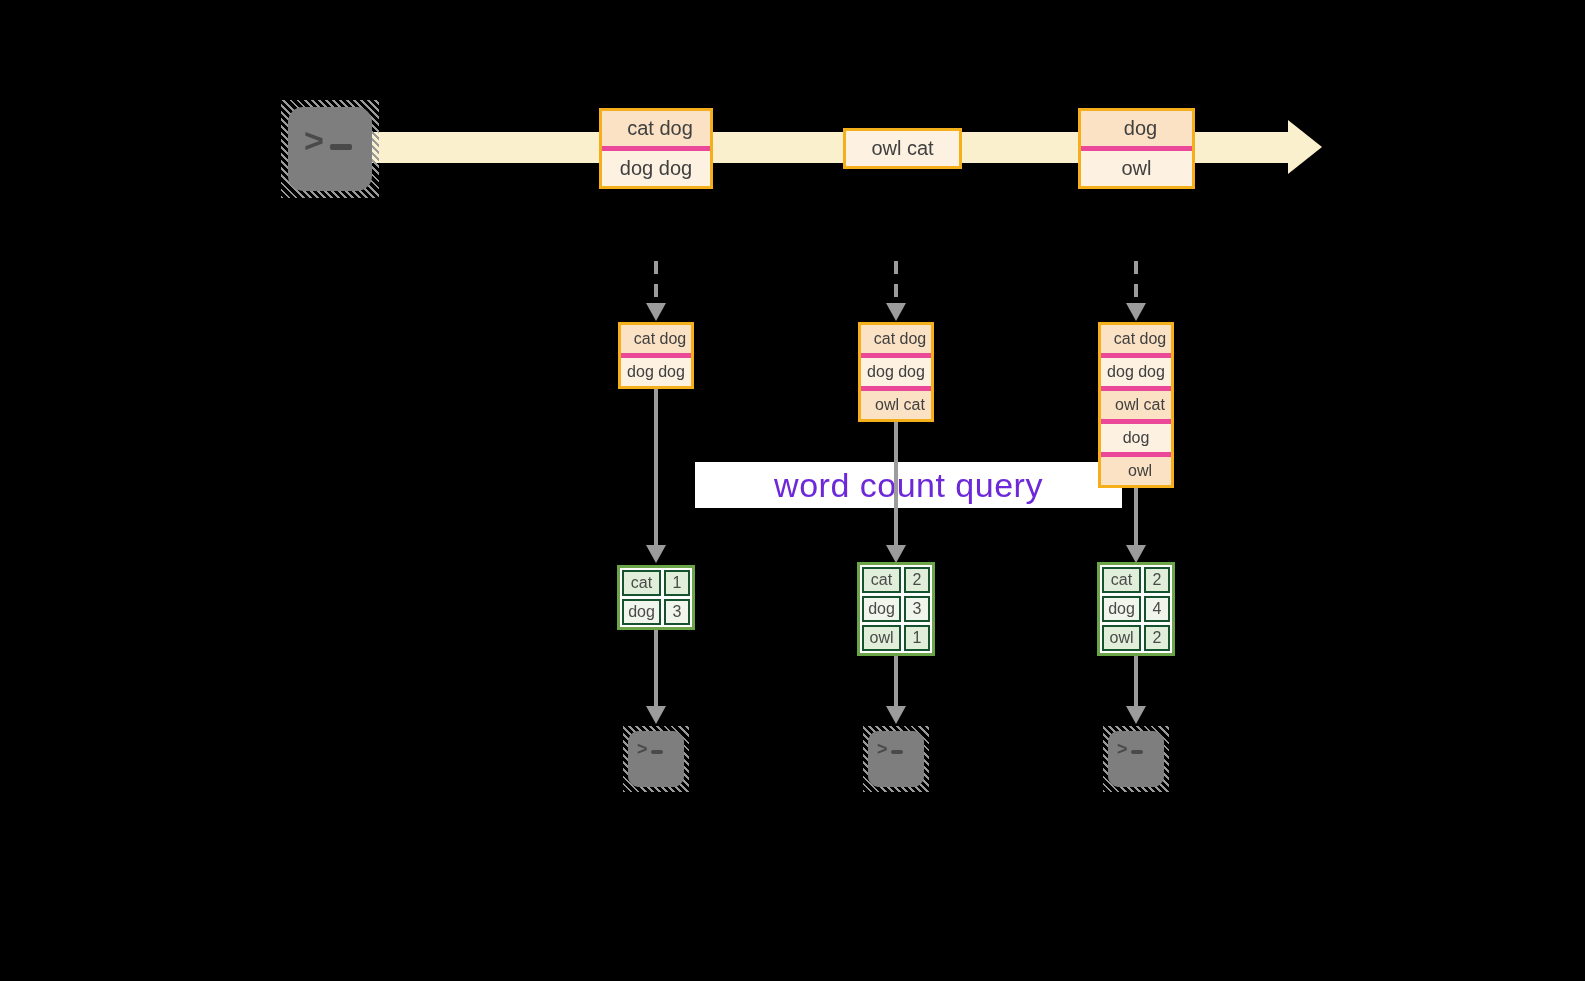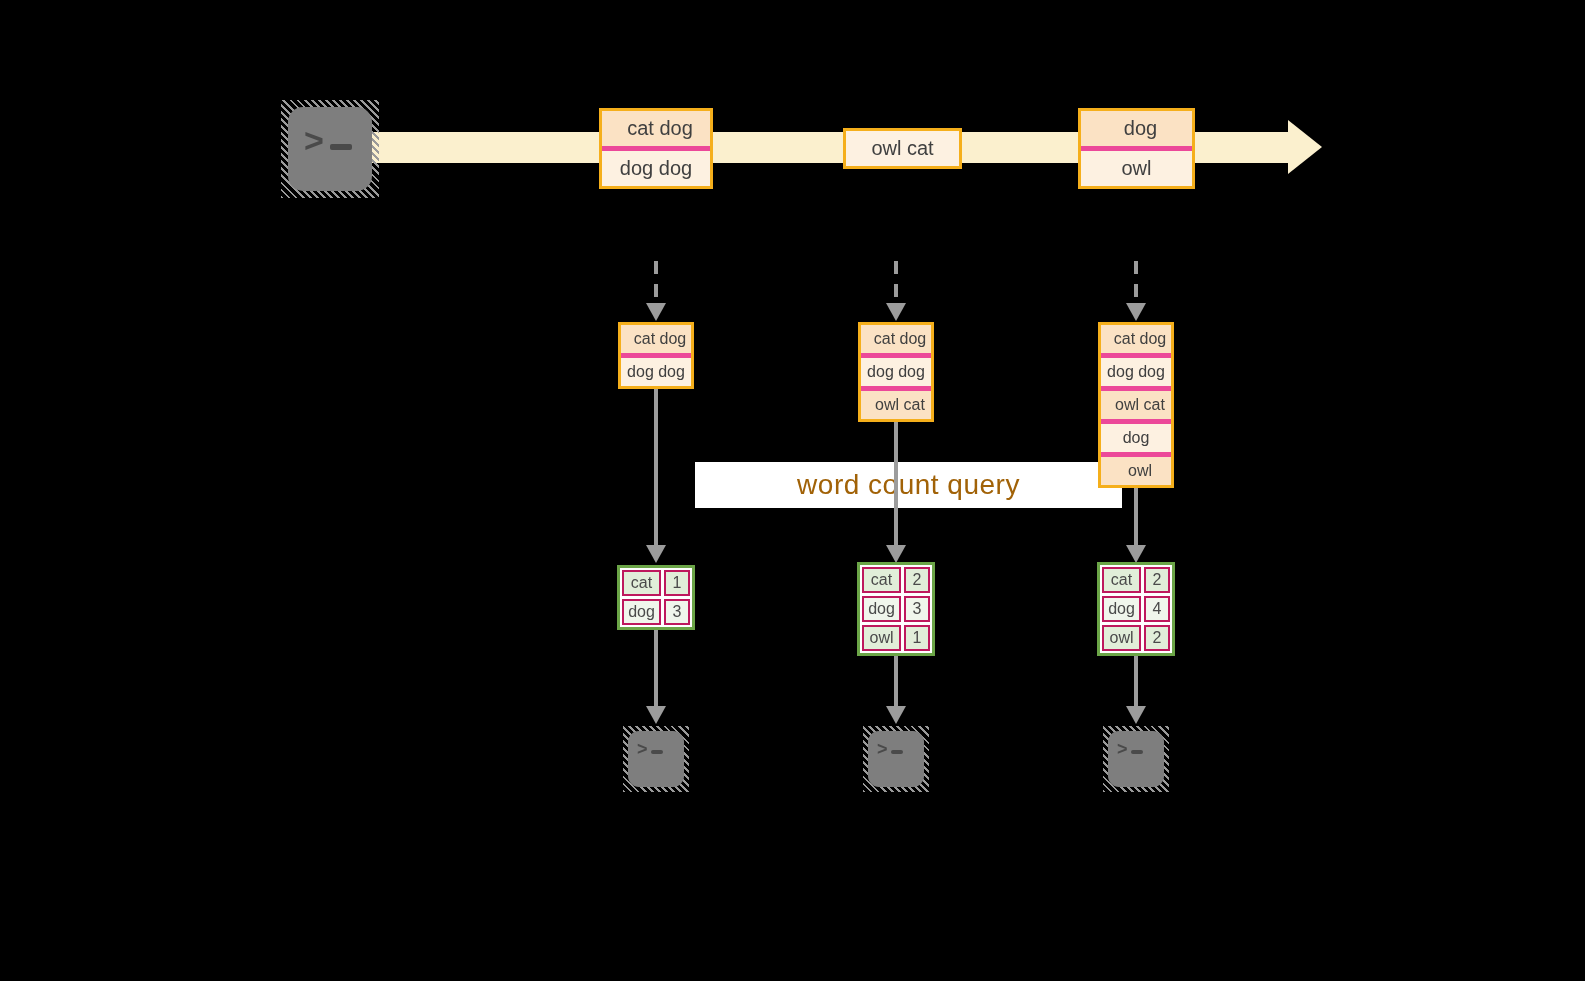--- a/index.html
+++ b/index.html
@@ -30,26 +30,26 @@
   .vdash{width:4px;height:42px;z-index:3;
     background:repeating-linear-gradient(to bottom,#9C9C9C 0 13px,transparent 13px 23px);}
   .vline{width:4px;background:#9C9C9C;z-index:3;}
   .vhead{width:0;height:0;z-index:3;
     border-left:10px solid transparent;border-right:10px solid transparent;
     border-top:18px solid #9C9C9C;}
 
   
   .banner{left:695px;top:462px;width:427px;height:46px;background:#FFFFFF;z-index:2;
     display:flex;align-items:center;justify-content:center;
-    font-size:28px;color:#a16207;letter-spacing:0.5px;}
+    font-size:34px;color:#6d28d9;letter-spacing:0.5px;}
 
   
   .counts{width:78px;border:3px solid #6BA547;box-sizing:border-box;background:#FFFFFF;
     padding:2px;display:grid;grid-template-columns:1fr 26px;gap:3px;z-index:4;}
-  .cell{border:2px solid #be185d;box-sizing:border-box;height:26px;
+  .cell{border:2px solid #14532d;box-sizing:border-box;height:26px;
     display:flex;align-items:center;justify-content:center;
     font-size:16px;color:#4A4A4A;}
   .cg-a{background:#E1EED9;}
   .cg-b{background:#F0F6EC;}
 
   
   .term{z-index:4;
     background:repeating-linear-gradient(45deg,#9A9A9A 0,#9A9A9A 2px,transparent 2px,transparent 5px);}
   .term-lg{left:281px;top:100px;width:98px;height:98px;}
   .term-sm{width:66px;height:66px;}

